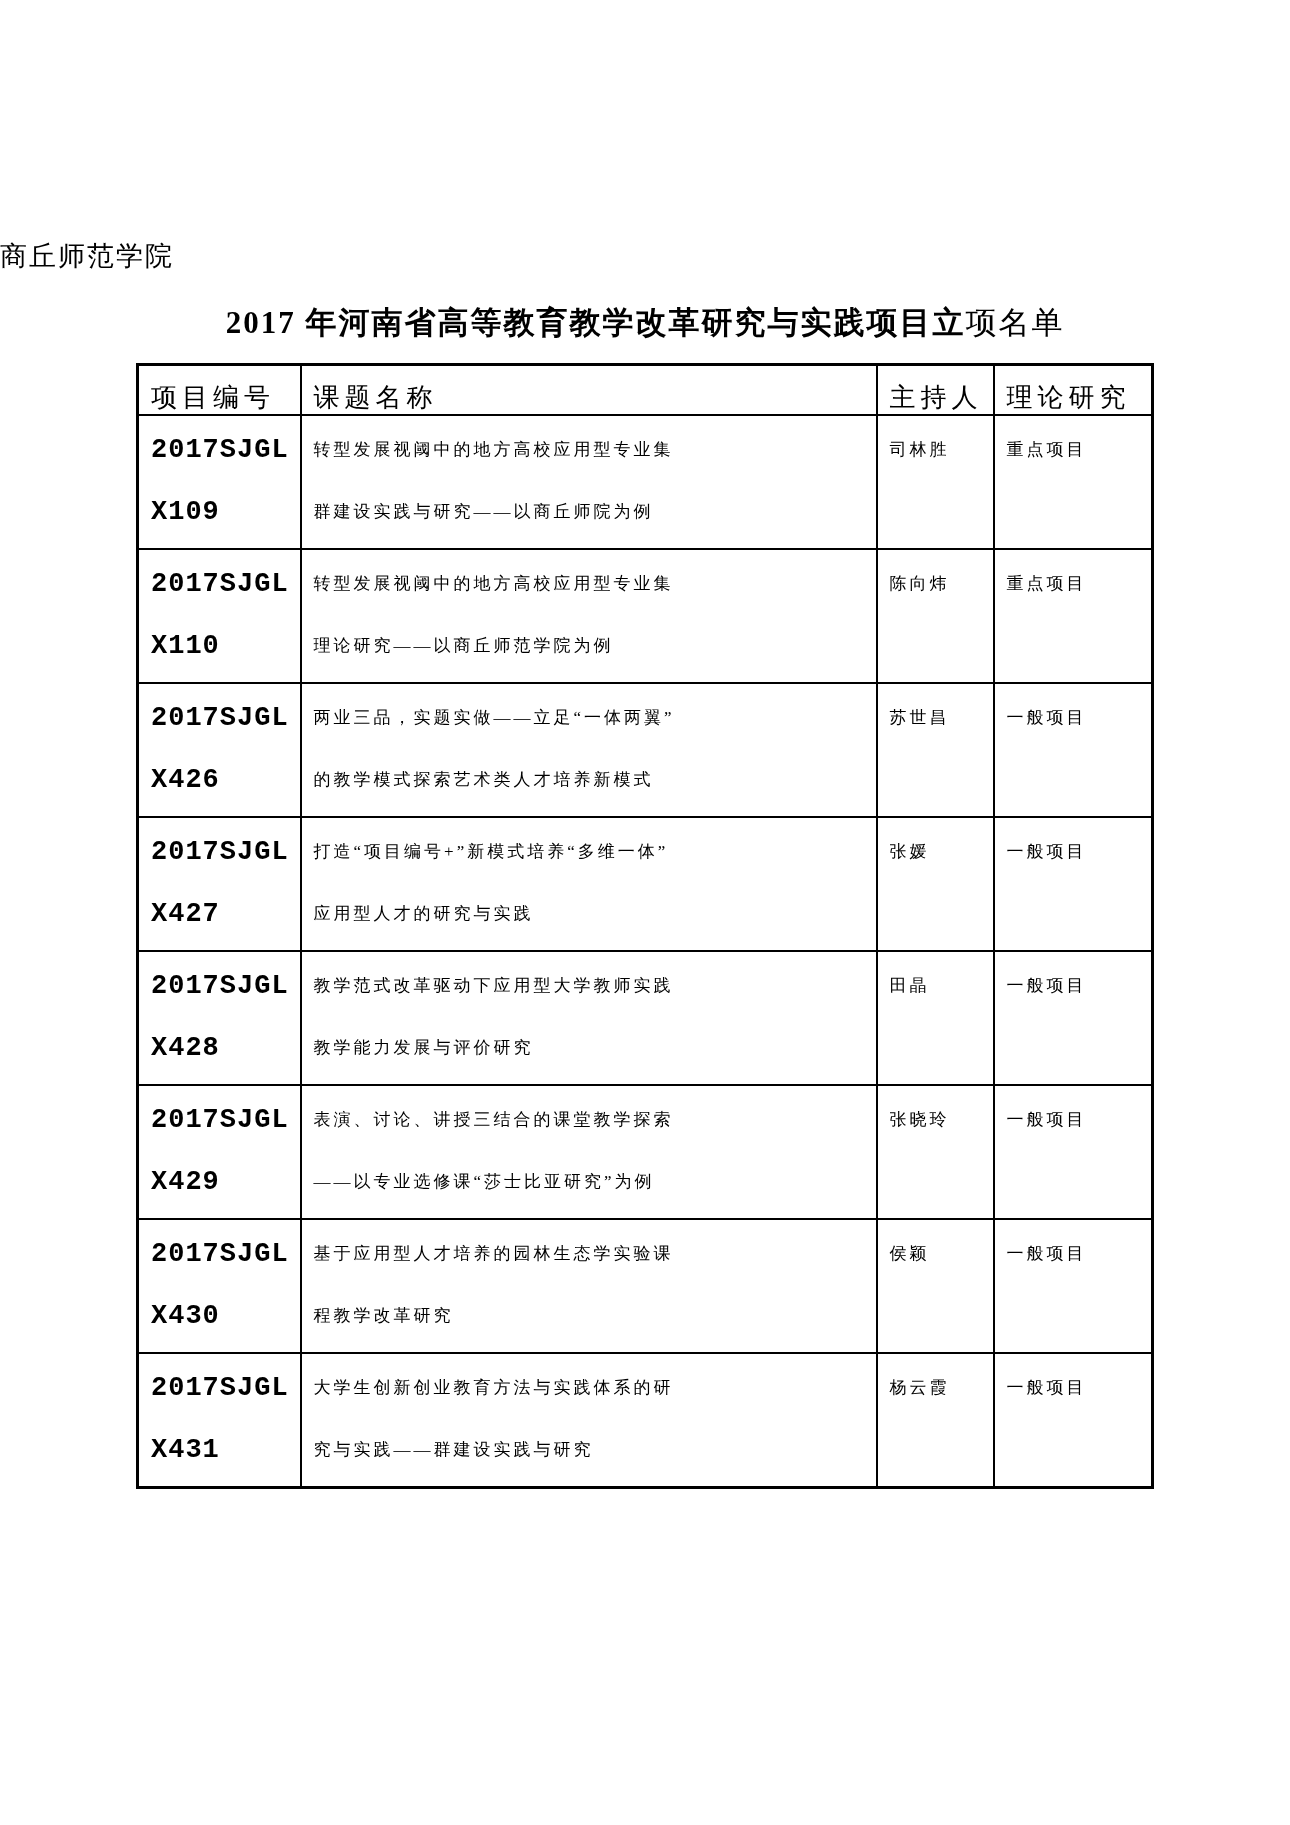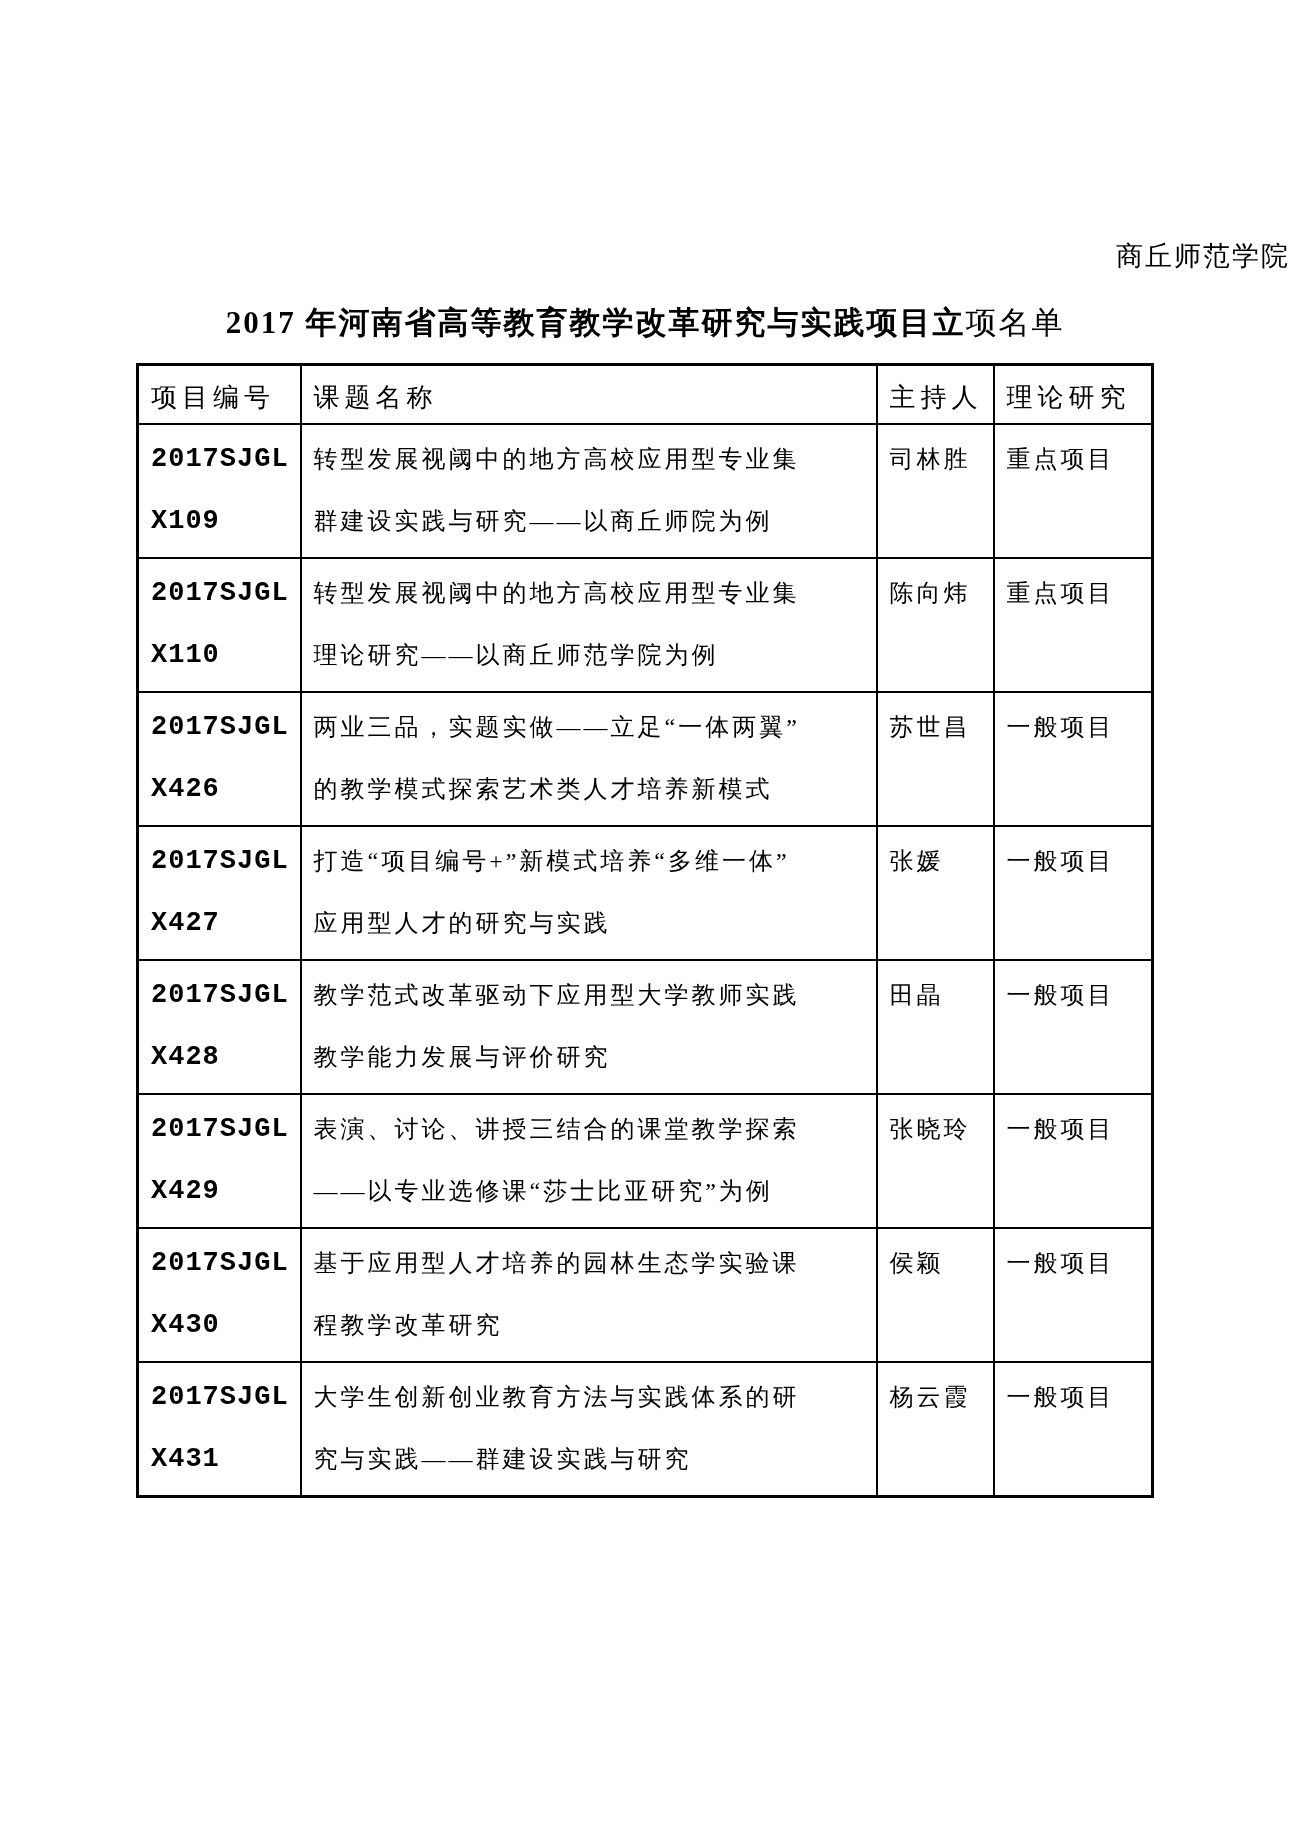--- a/index.html
+++ b/index.html
@@ -8,21 +8,21 @@
     background: #ffffff;
   }
   body {
     width: 1290px;
     height: 1825px;
     font-family: "Liberation Serif", "DejaVu Serif", serif;
     color: #000000;
   }
   .doc-title {
     padding-top: 240px;
-    text-align: right;
+    text-align: left;
     font-size: 27px;
     line-height: 32px;
     letter-spacing: 2px;
     font-weight: normal;
   }
   .doc-subtitle {
     margin-top: 32px;
     text-align: center;
     font-size: 31px;
     line-height: 38px;
@@ -47,33 +47,33 @@
     text-align: left;
     overflow: hidden;
   }
   col.c-code     { width: 163px; }
   col.c-title    { width: 576px; }
   col.c-leader   { width: 117px; }
   col.c-category { width: 159px; }
 
   th .hd {
     line-height: 63px;
-    height: 57px;
+    height: 48px;
     padding-left: 12px;
     font-size: 26px;
     letter-spacing: 5px;
     white-space: nowrap;
   }
   td .cell {
     padding: 3px 0 0 12px;
     height: 129px;
   }
   .ln {
     line-height: 62px;
-    font-size: 24px;
+    font-size: 17px;
     letter-spacing: 3px;
     white-space: nowrap;
   }
   td.code-cell .ln {
     font-family: Liberation Mono, monospace;
     font-weight: bold;
     letter-spacing: 1px;
     font-size: 27px;
   }
 </style>

